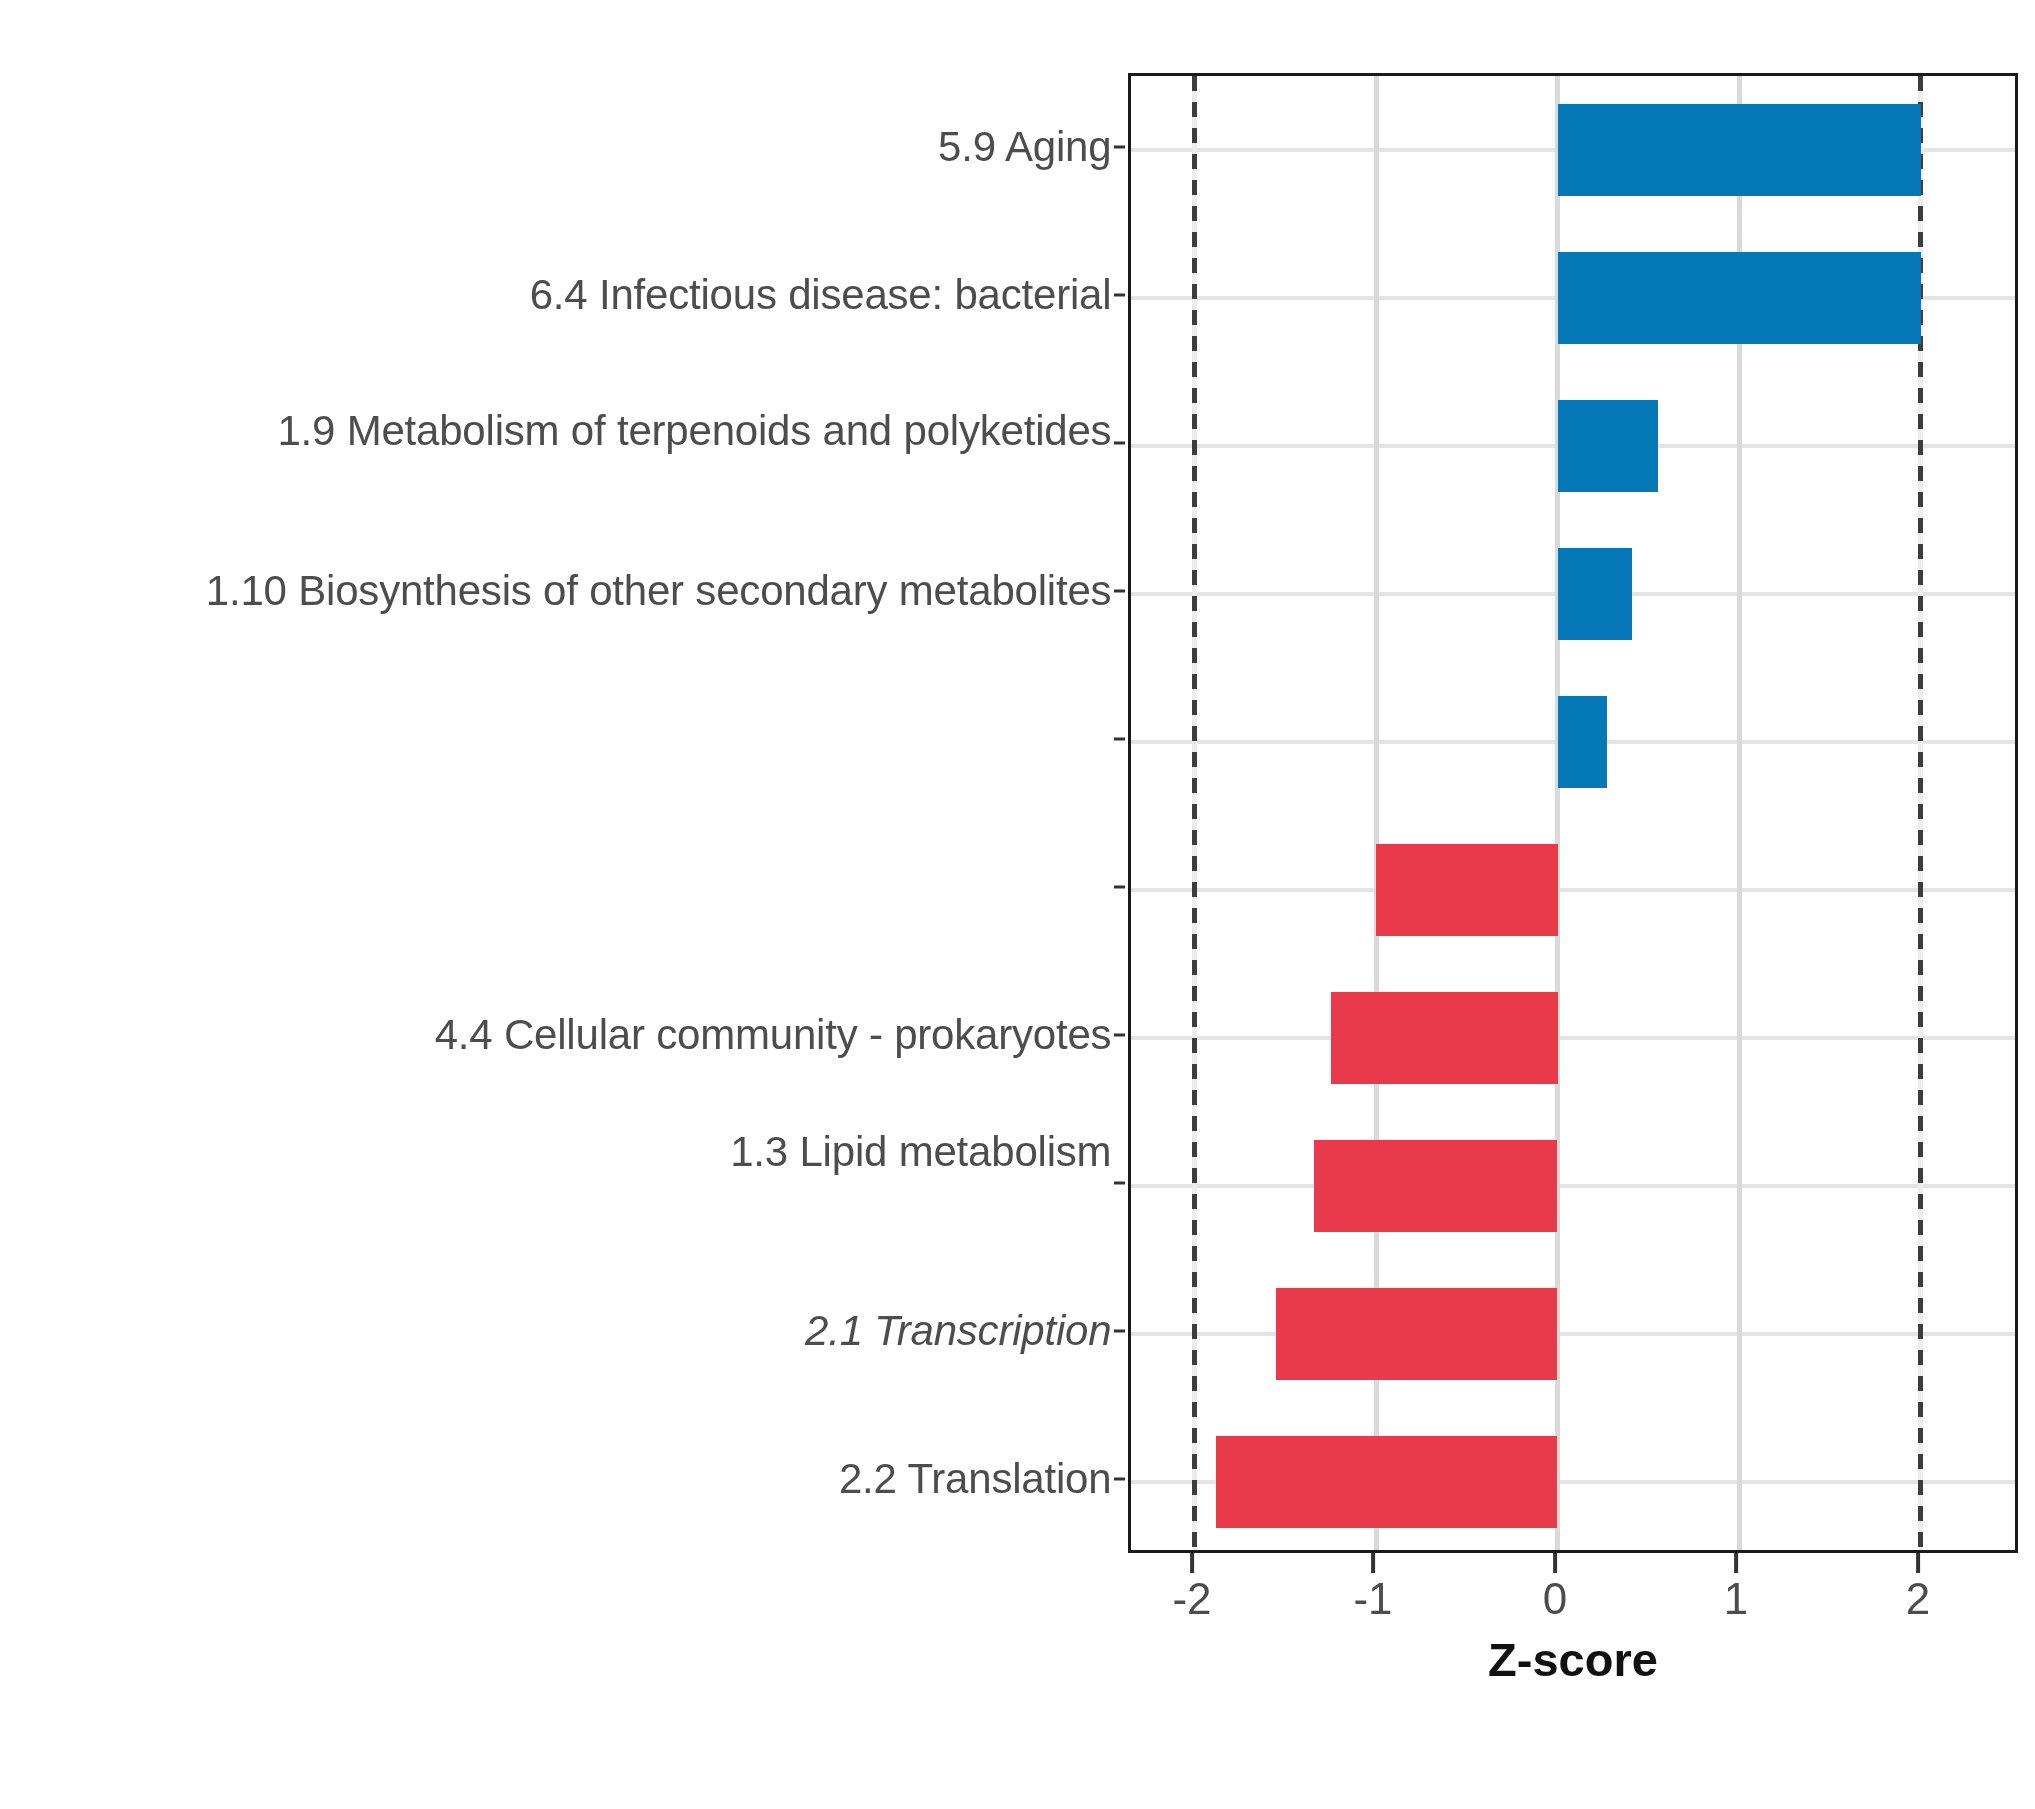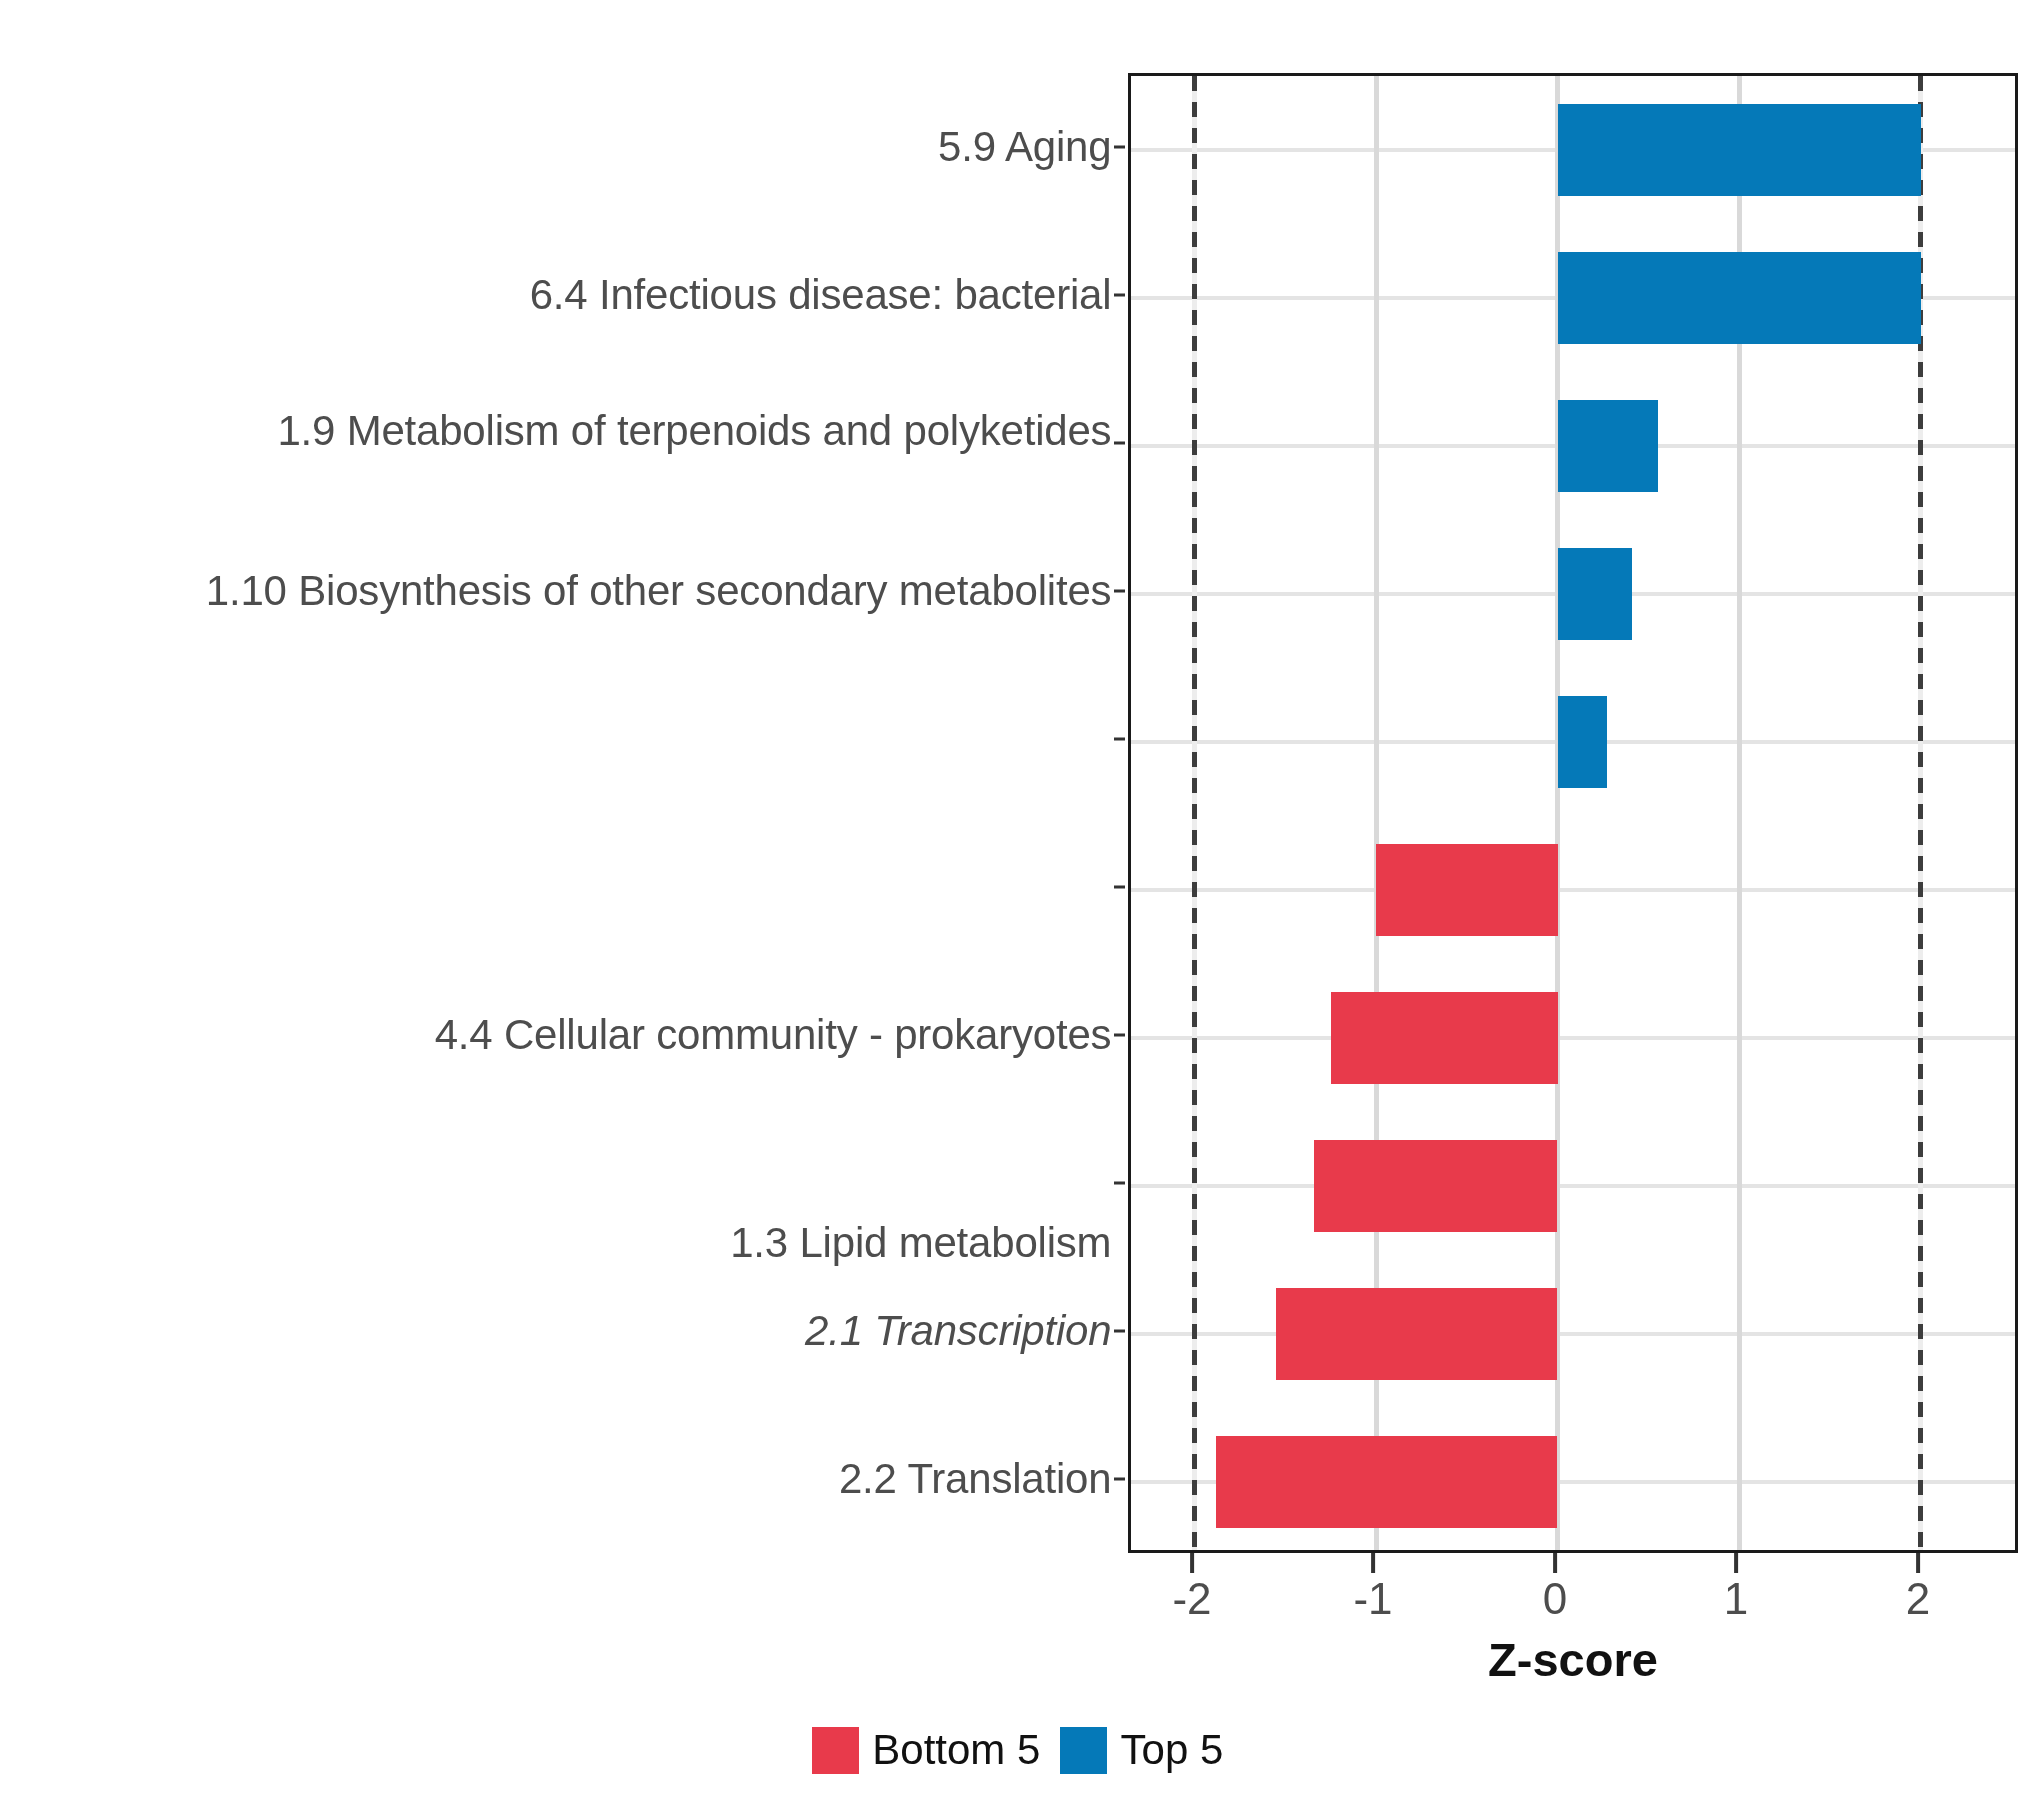--- a/index.html
+++ b/index.html
@@ -49,21 +49,21 @@
       <div class="ylab" style="top: 222px;">6.4 Infectious disease: bacterial</div>
       <div class="ytick" style="top: 222px;"></div>
       <div class="ylab" style="top: 358px;">1.9 Metabolism of terpenoids and polyketides</div>
       <div class="ytick" style="top: 370px;"></div>
       <div class="ylab" style="top: 518px;">1.10 Biosynthesis of other secondary metabolites</div>
       <div class="ytick" style="top: 518px;"></div>
       <div class="ytick" style="top: 666px;"></div>
       <div class="ytick" style="top: 814px;"></div>
       <div class="ylab" style="top: 962px; margin-left: 12px;">4.4 Cellular community - prokaryotes</div>
       <div class="ytick" style="top: 962px;"></div>
-      <div class="ylab" style="top: 1170px;">1.3 Lipid metabolism</div>
+      <div class="ylab" style="top: 1079px;">1.3 Lipid metabolism</div>
       <div class="ytick" style="top: 1110px;"></div>
       <div class="ylab" style="top: 1258px; font-style: italic;">2.1 Transcription</div>
       <div class="ytick" style="top: 1258px;"></div>
       <div class="ylab" style="top: 1406px;">2.2 Translation</div>
       <div class="ytick" style="top: 1406px;"></div>
     </div>
 
   <div id="panel">
     <div id="panelinner">
         <div class="hgrid" style="top: 72px;"></div>
@@ -104,25 +104,15 @@
       <div class="xtick" style="left: 427px;"></div>
       <div class="xlab" style="left: 427px;">0</div>
       <div class="xtick" style="left: 608px;"></div>
       <div class="xlab" style="left: 608px;">1</div>
       <div class="xtick" style="left: 790px;"></div>
       <div class="xlab" style="left: 790px;">2</div>
     </div>
 
   <div id="xtitle">Z-score</div>
 
-  <div id="legend">
-      <div class="lg-item">
-        <span class="lg-key" style="background: rgb(232, 58, 75);"></span>
-        <span class="lg-text">Bottom 5</span>
-      </div>
-      <div class="lg-item">
-        <span class="lg-key" style="background: rgb(5, 121, 184);"></span>
-        <span class="lg-text">Top 5</span>
-      </div>
-    </div>
 
 </div>
 
 
 </body></html>

